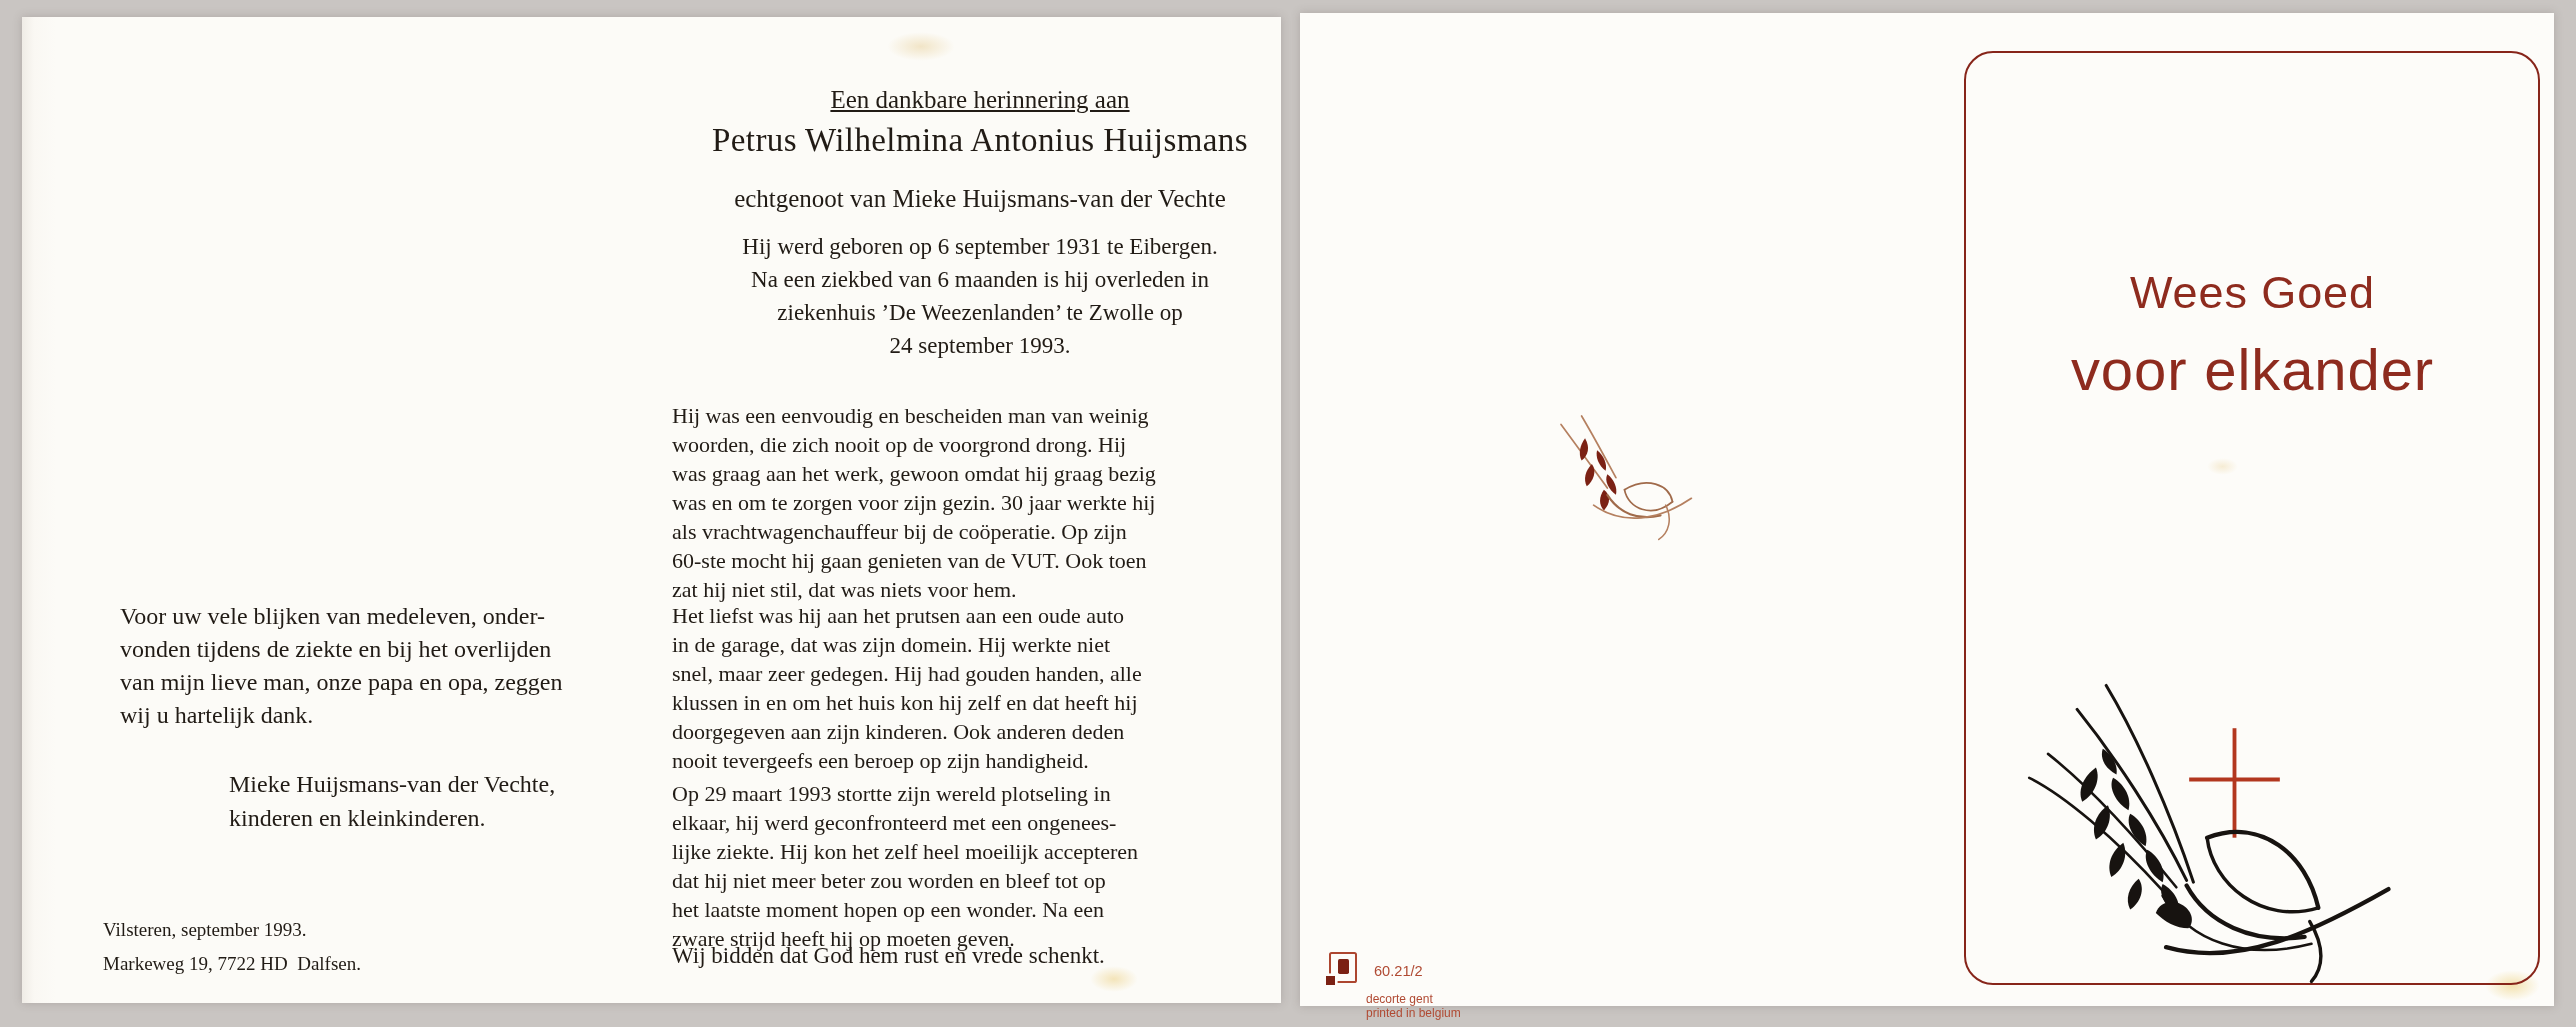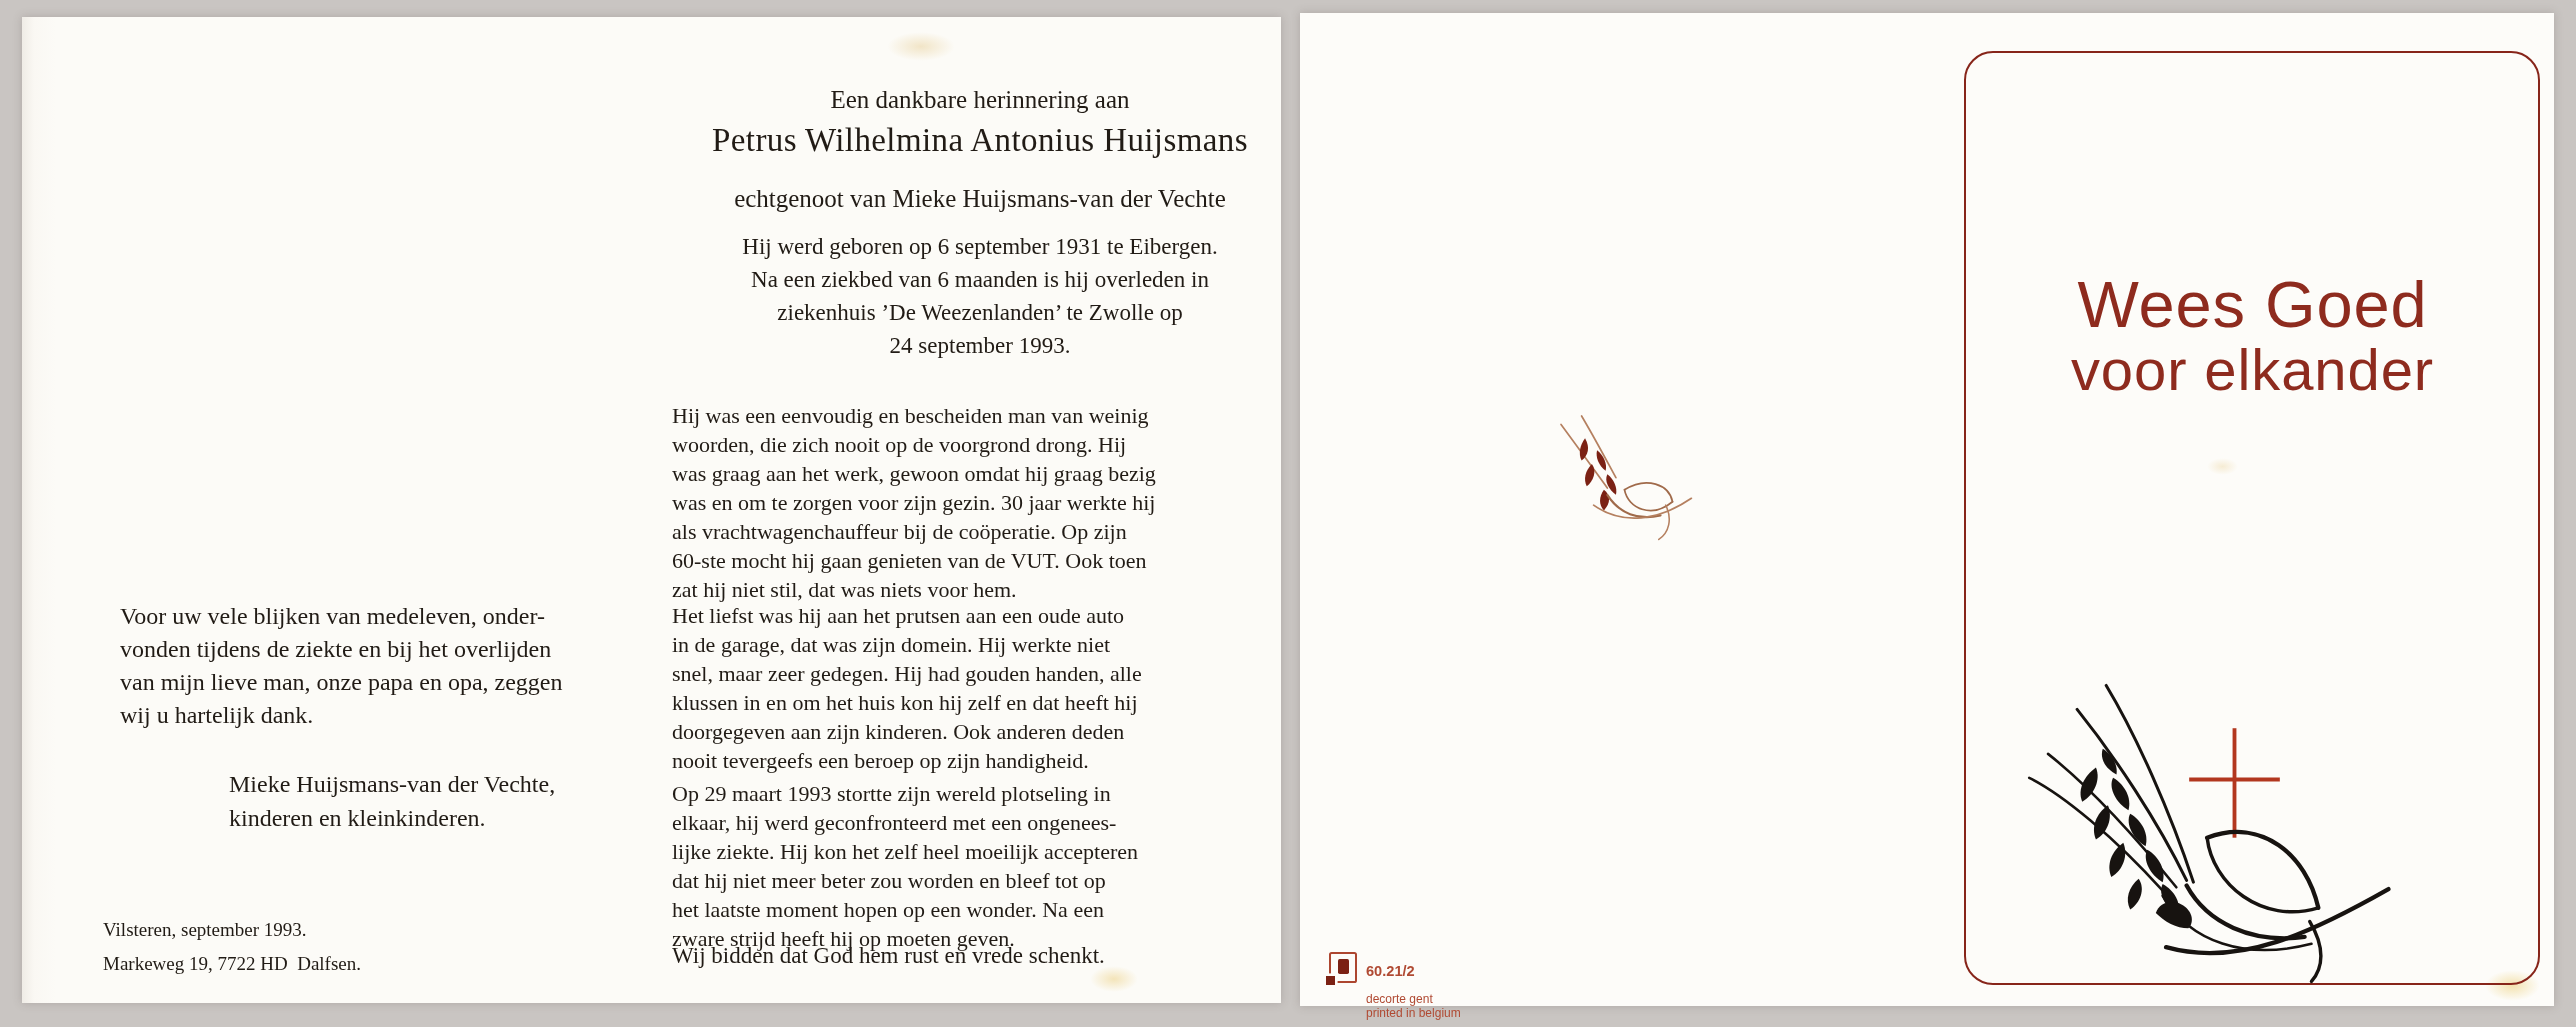--- a/index.html
+++ b/index.html
@@ -14,46 +14,46 @@
   .txt{position:absolute;color:#211b15;white-space:pre-line;}
   .center{text-align:center;}
 
   
   .thanks{left:120px;top:600px;width:548px;font-size:24px;line-height:33px;}
   .signature{left:229px;top:767px;width:479px;font-size:24px;line-height:34px;}
   .placedate{left:103px;top:913px;width:479px;font-size:19px;line-height:34px;white-space:pre-wrap;}
 
   
   .col{left:672px;width:616px;}
-  .intro{top:86px;font-size:25px;}
+  .intro{top:86px;font-size:25px;text-decoration:underline;}
   .name{top:122px;font-size:33px;font-weight:normal;letter-spacing:0.4px;}
   .relation{top:185px;font-size:25px;}
   .lifedates{top:230px;font-size:23px;line-height:33px;}
   .para1{top:401px;font-size:22px;line-height:29px;}
   .para2{top:601px;font-size:22px;line-height:29px;}
   .para3{top:779px;font-size:22px;line-height:29px;}
   .closing{top:943px;font-size:23px;}
 
   
   .frame{position:absolute;left:1964px;top:51px;width:572px;height:930px;
     border:2.6px solid #87251a;border-radius:29px;}
   .title{position:absolute;left:1964px;width:577px;color:#8e2b1e;
     font-family:"Liberation Sans", sans-serif;font-weight:100;text-align:center;white-space:pre-line;}
-  .title-1{top:267px;font-size:65px;letter-spacing:0.9px;}
+  .title-1{top:267px;font-size:45px;letter-spacing:0.9px;}
   .title-2{top:336px;font-size:58px;letter-spacing:0.9px;}
 
   
   .pmark{position:absolute;left:1326px;top:949px;width:197px;height:55px;}
   .plogo{position:absolute;left:0;top:3.4px;width:34px;height:39px;}
   .plogo .outer{position:absolute;left:2.6px;top:0;width:24px;height:27px;border:2.6px solid #ad4630;border-radius:2.6px;}
   .plogo .inner{position:absolute;left:12px;top:6.8px;width:11px;height:14.6px;background:#7b2114;border-radius:1.7px;}
   .plogo .dot{position:absolute;left:0;top:24px;width:8.6px;height:8.6px;background:#7b2114;box-shadow:0 0 0 2.6px #fdfcf9;}
   .ptext{position:absolute;left:40px;top:0;color:#b04a33;
     font-family:"Liberation Sans", sans-serif;line-height:13.7px;font-size:12px;white-space:pre-line;}
-  .pcode{font-size:14.6px;font-weight:bold;line-height:17px;}
+  .pcode{font-size:14.6px;font-weight:normal;line-height:17px;margin-left:8px;}
 
   .motif{position:absolute;}
   .stain{position:absolute;border-radius:50%;pointer-events:none;}
 </style>
 </head>
 <body>
 
 <div id="screen">
 
   <div class="card card-left">

